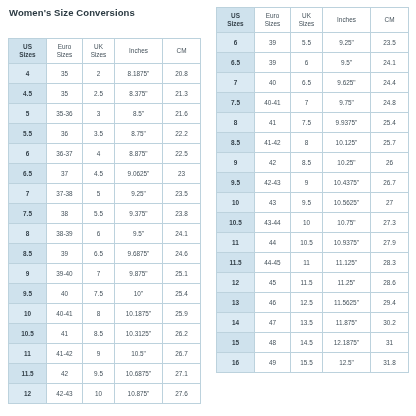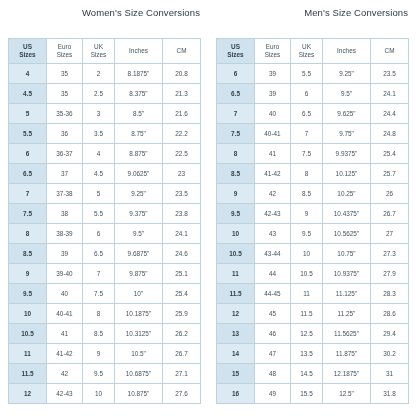--- a/index.html
+++ b/index.html
@@ -22,27 +22,26 @@
   }
   .panel {
     width: 208px;
     box-sizing: border-box;
     padding: 7px 8px 6px 8px;
     display: flex;
     flex-direction: column;
   }
   .panel-title {
     font-size: 9.5px;
-    font-weight: normal;
+    font-weight: bold;
     color: #2b3a42;
     letter-spacing: 0.1px;
     margin: 0 0 20px 1px;
     line-height: 11px;
     white-space: nowrap;
-    text-align: right;
   }
   table.size-table {
     border-collapse: collapse;
     table-layout: fixed;
     width: 192px;
     background: #ffffff;
   }
   table.size-table th,
   table.size-table td {
     border: 1px solid #bcd2dd;
@@ -238,21 +237,20 @@
             <td>42-43</td>
             <td>10</td>
             <td>10.875"</td>
             <td>27.6</td>
           </tr>
         </tbody>
     </table>
   </div>
 
   <div class="panel">
-    <div class="panel-title">Men's Size Conversions</div>
     <table class="size-table">
       <colgroup>
         <col class="c-us">
           <col class="c-euro">
           <col class="c-uk">
           <col class="c-in">
           <col class="c-cm">
       </colgroup>
       <thead>
         <tr>

